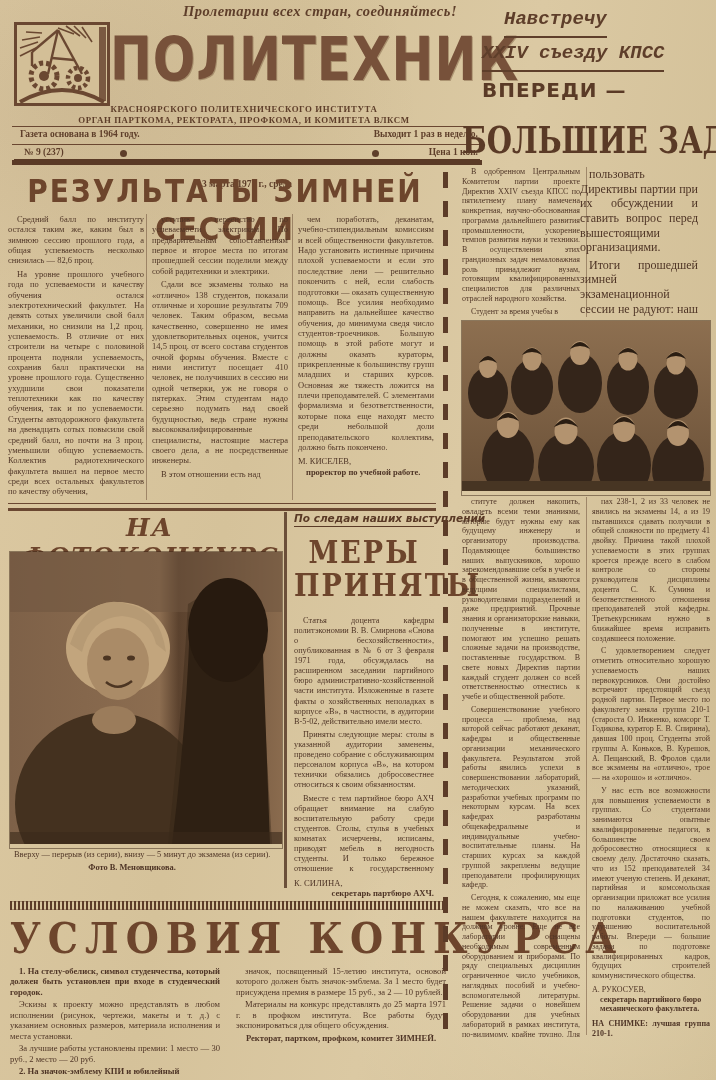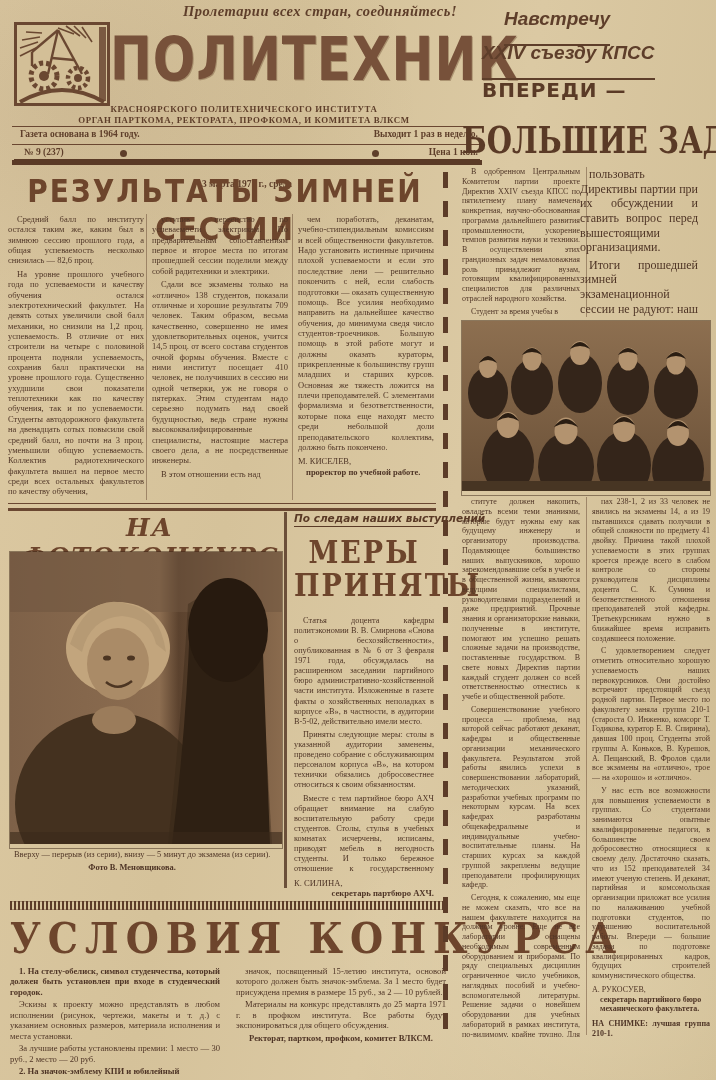--- a/index.html
+++ b/index.html
@@ -34,22 +34,22 @@
   .vrule-thin{width:1px; background:rgba(92,60,40,.45);}
   .vrule-solid{width:3px; background:rgba(80,50,32,.8);}
   .vdash{width:5px; background:repeating-linear-gradient(180deg,#5c3c28 0 16px, transparent 16px 29px);}
   .rule-double{border-top:1px solid #6a4731; border-bottom:3px solid #6a4731; height:4px;}
   .sig-name{font-weight:normal; text-align:left; margin:4px 2px 0 0;}
   .sig-role{font-weight:bold; text-align:left; margin:0 0 0 8px;}
   
   .sess-headline{left:8px; top:172px; width:434px; text-align:center; font-family:"DejaVu Sans", sans-serif;
     font-weight:bold; font-size:28px; letter-spacing:2px; color:#6d452c; transform:scaleY(1.15); transform-origin:top center;}
   
-  .kicker{font-family:Liberation Sans, sans-serif; font-weight:bold; font-style:italic;
-    font-size:19px; color:#5e3e2a; border-bottom:2px solid #5e3e2a; padding-bottom:14px;}
+  .kicker{font-family:Liberation Mono, monospace; font-weight:bold; font-style:italic;
+    font-size:19px; color:#5e3e2a; border-bottom:2px solid #5e3e2a; padding-bottom:6px;}
   .lead-h1{font-family:"DejaVu Sans", sans-serif; font-weight:bold; font-size:20px;
     letter-spacing:1px; color:#5a3a26;}
   .lead-h2{font-family:"DejaVu Serif", serif; font-weight:bold; font-size:29px; letter-spacing:0;
     color:#5a3a26; transform:scaleY(1.3); transform-origin:top left; white-space:nowrap;}
   .lead-note{font-weight:bold; margin-top:5px;}
   
   .foto-headline{font-family:"DejaVu Serif", serif; font-style:italic; font-weight:bold;
     font-size:25px; letter-spacing:2px; color:#6d452c;}
   .caption{font-size:8.4px; line-height:1.25;}
   .caption .credit{display:block; text-align:center; font-weight:bold; margin-top:2px; padding-right:30px;}
@@ -208,21 +208,21 @@
 
   <div class="abs bodytext usl-col usl-col1" style="left:10px; top:966px; width:210px; height:112px; font-size:8.6px">
       <p class="para">1. На стелу-обелиск, символ студенчества, который должен быть установлен при входе в студенческий городок.</p>
       <p class="para">Эскизы к проекту можно представлять в любом исполнении (рисунок, чертежи, макеты и т. д.) с указанием основных размеров, материала исполнения и места установки.</p>
       <p class="para">За лучшие работы установлены премии: 1 место — 30 руб., 2 место — 20 руб.</p>
       <p class="para">2. На значок-эмблему КПИ и юбилейный</p>
     </div>
   <div class="abs bodytext usl-col usl-col2" style="left:236px; top:966px; width:210px; height:112px; font-size:8.6px">
       <p class="para">значок, посвященный 15-летию института, основой которого должен быть значок-эмблема. За 1 место будет присуждена премия в размере 15 руб., за 2 — 10 рублей.</p>
       <p class="para">Материалы на конкурс представлять до 25 марта 1971 г. в профком института. Все работы будут экспонироваться для общего обсуждения.</p>
-      <p class="para">Ректорат, партком, профком, комитет ВЛКСМ.</p>
+      <p class="para">Ректорат, партком, профком, комитет ЗИМНЕЙ.</p>
     </div>
 
   <div class="abs vdash" style="left:443px; top:172px; height:862px"></div>
 
   <div class="abs kicker" style="left:504px; top:8px">Навстречу</div>
   <div class="abs kicker" style="left:482px; top:42px">XXIV съезду КПСС</div>
   <div class="abs lead-h1" style="left:482px; top:78px">ВПЕРЕДИ —</div>
   <div class="abs lead-h2" style="left:462px; top:118px">БОЛЬШИЕ ЗАДАЧИ</div>
 
   <div class="abs bodytext" style="left:462px; top:167px; width:118px; height:150px; font-size:8px">

